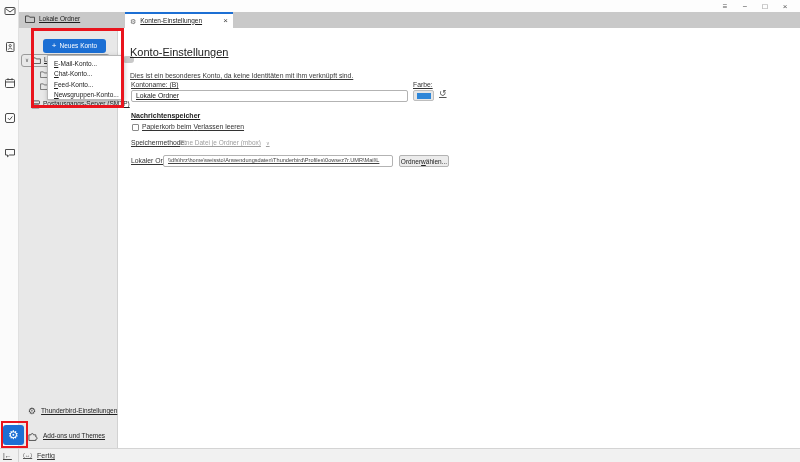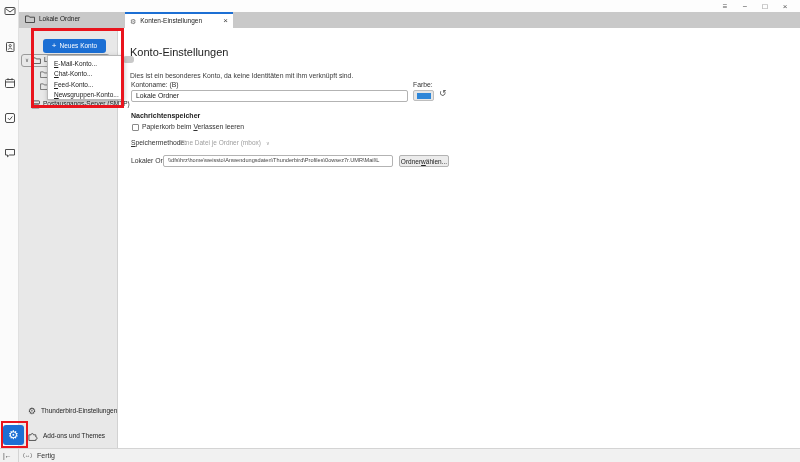--- a/index.html
+++ b/index.html
@@ -1,19 +1,19 @@
 <!DOCTYPE html>
 <html><head>
 <meta charset="utf-8">
 <style>
   * { margin:0; padding:0; box-sizing:border-box; font-family:"Liberation Sans","DejaVu Sans",sans-serif; }
   html,body { background:#fff; }
   .app { position:relative; width:800px; height:462px; background:#ffffff; overflow:hidden; }
   .abs { position:absolute; }
-  .txt { line-height:1; white-space:nowrap; }
+  .txt { line-height:1; white-space:nowrap;text-decoration:underline; }
 
   
   .titlebar { left:0; top:0; width:800px; height:12px; background:#fdfdfd; }
   .win-controls { position:absolute; left:718px; top:2px; height:10px; display:flex; gap:6px; align-items:center; }
   .win-btn { font-size:8px; color:#555; width:14px; text-align:center; line-height:1; }
 
   .tabbar { left:19px; top:12px; width:781px; height:16px; background:#c9c9c9; }
   .folder-header { position:absolute; left:6px; top:3px; display:flex; align-items:center; gap:4px; }
   .folder-header .lbl { font-size:6.5px; color:#1b1b1b; }
   .tab { position:absolute; left:106px; top:0; width:108px; height:16px; background:#ffffff;

